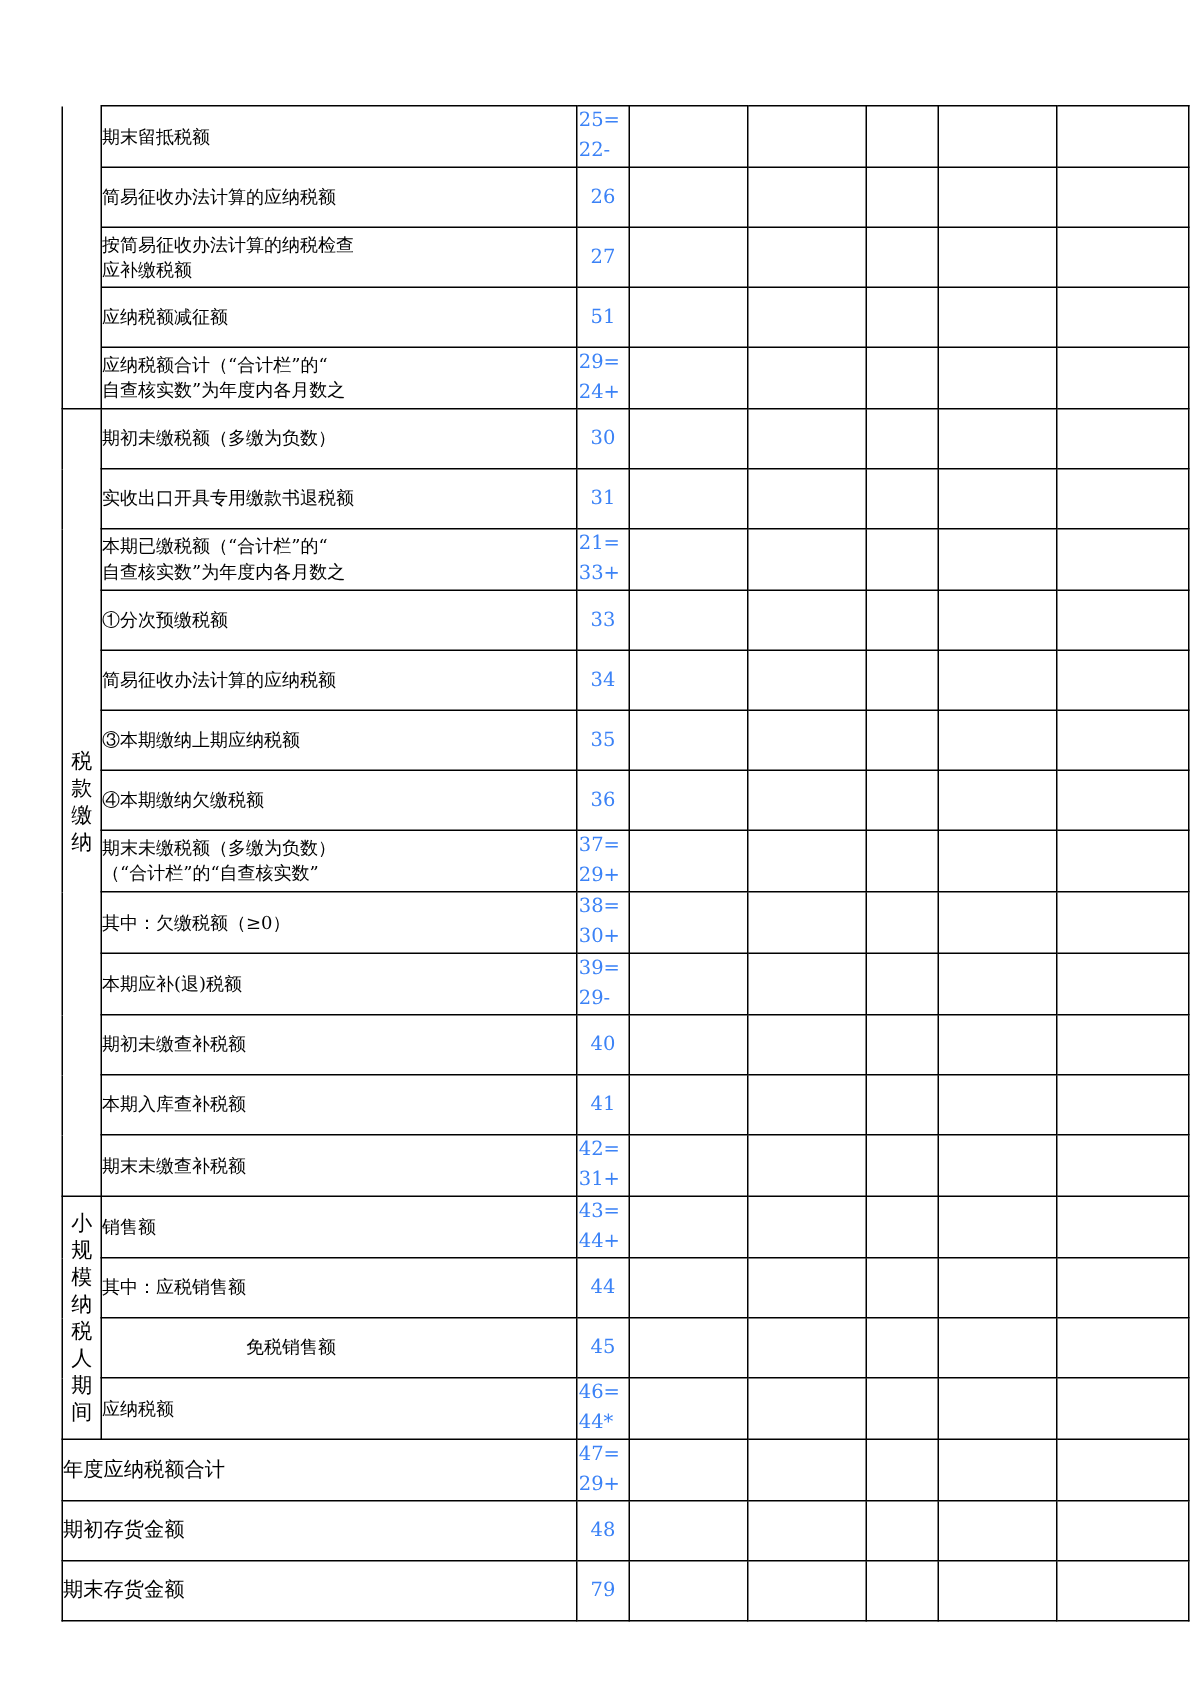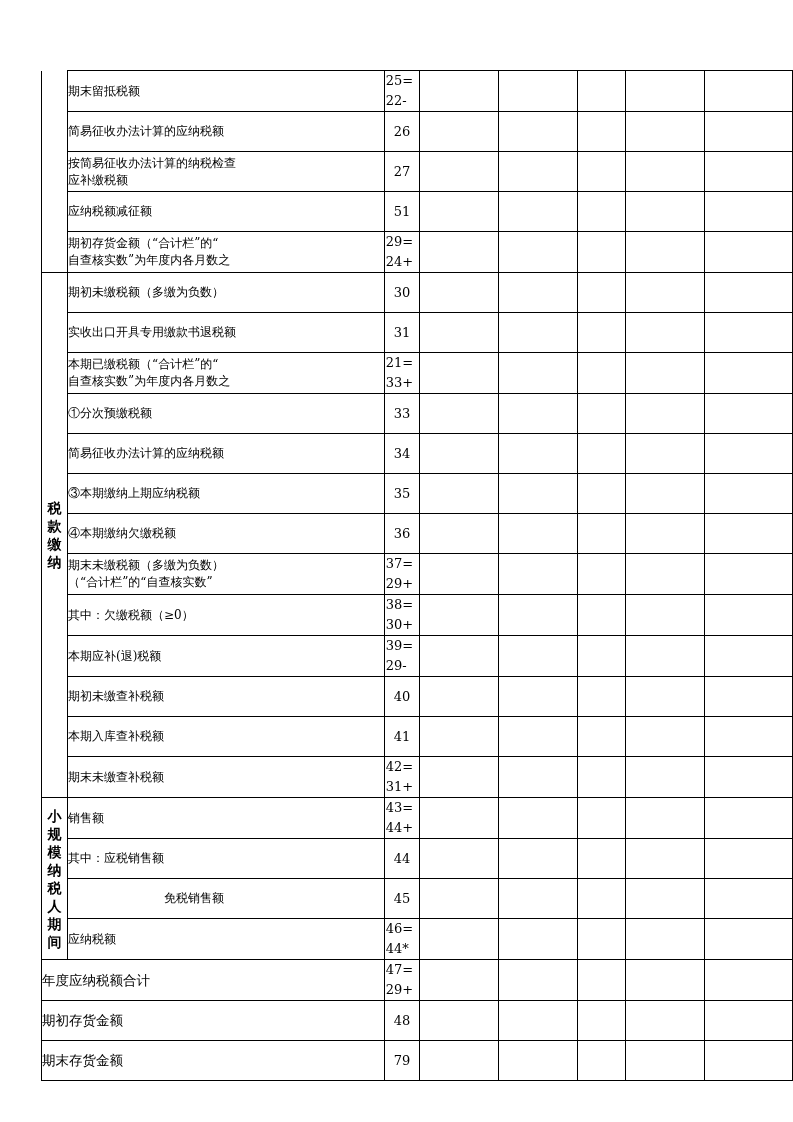--- a/index.html
+++ b/index.html
@@ -5,24 +5,24 @@
   html, body { margin:0; padding:0; background:#ffffff; }
   body { width:793px; height:1122px; position:relative; overflow:hidden;
          font-family:"DejaVu Serif","Liberation Serif",serif; color:#000; }
   table.sheet { position:absolute; left:41px; top:70px; border-collapse:collapse; table-layout:fixed; }
   table.sheet td { border:1px solid #000; height:39px; padding:0; overflow:hidden; vertical-align:middle; }
   td.grp { width:26px; border-left:none; font-size:14px; line-height:18px; text-align:center; }
   td.grp.blank { border-top:none; border-bottom:none; }
   td.lbl { width:236px; font-size:12px; line-height:17px; padding-left:2px; white-space:nowrap; }
   td.lbl.indent { padding-left:96px;margin-top:21px; }
   td.wide { border-left:none; font-size:13.5px; }
-  td.num { width:34px; font-size:13px; line-height:20px; text-align:center; color:#000000; }
+  td.num { width:34px; font-size:13px; line-height:20px; text-align:center; color:#3b82f6; }
   td.num.two { text-align:left; padding-left:1px; }
   td.c1 { width:86px; } td.c2 { width:87px; } td.c3 { width:52px; } td.c4 { width:87px; } td.c5 { width:96px; }
-  .vtext { display:inline-block; width:16px; word-break:break-all; white-space:normal;font-weight:bold; }
+  .vtext { display:inline-block; width:16px; word-break:break-all; white-space:normal; }
 </style>
 </head>
 <body>
 
 <table class="sheet">
   <tbody id="tbody">
       <tr>
         <td class="grp blank"></td>
         <td class="lbl"><span>期末留抵税额</span></td>
         <td class="num two"><span>25=</span><br><span>22-</span></td>
@@ -57,21 +57,21 @@
         <td class="lbl"><span>应纳税额减征额</span></td>
         <td class="num"><span>51</span></td>
         <td class="c1"></td>
         <td class="c2"></td>
         <td class="c3"></td>
         <td class="c4"></td>
         <td class="c5"></td>
       </tr>
       <tr>
         <td class="grp blank" style="border-bottom: 1px solid rgb(0, 0, 0);"></td>
-        <td class="lbl"><span>期初存货金额（“合计栏”的“</span><br><span>自查核实数”为年度内各月数之</span></td>
+        <td class="lbl"><span>应纳税额合计（“合计栏”的“</span><br><span>自查核实数”为年度内各月数之</span></td>
         <td class="num two"><span>29=</span><br><span>24+</span></td>
         <td class="c1"></td>
         <td class="c2"></td>
         <td class="c3"></td>
         <td class="c4"></td>
         <td class="c5"></td>
       </tr>
       <tr>
         <td class="grp" rowspan="13"><span class="vtext">税款缴纳</span></td>
         <td class="lbl"><span>期初未缴税额（多缴为负数）</span></td>

